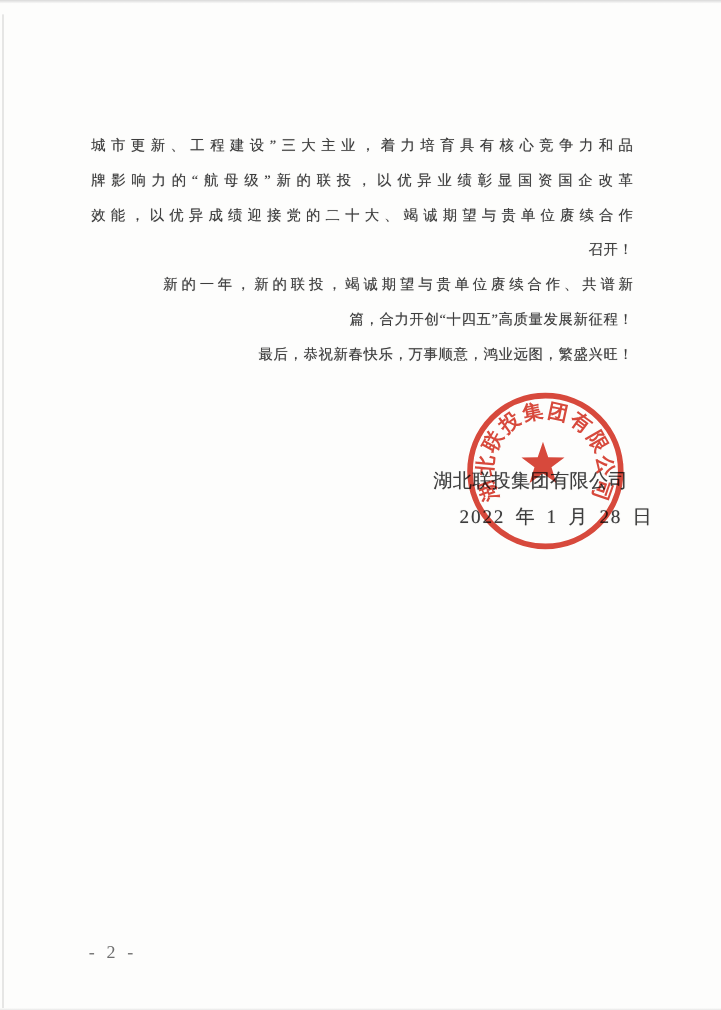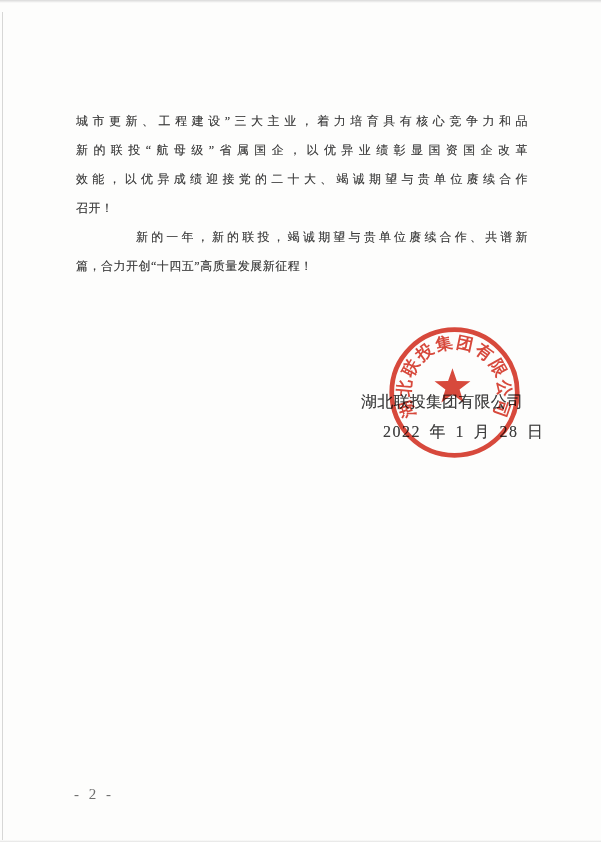--- a/index.html
+++ b/index.html
@@ -25,21 +25,21 @@
     position: absolute; left: 0; bottom: 0; width: 601px; height: 2px;
     background: linear-gradient(to top, #e3e3e3, rgba(255,255,255,0));
   }
   
   .doc-body {
     position: absolute; left: 76px; top: 107px; width: 452px;
     font-size: 12px; line-height: 29px; color: #3d3d3d;
     letter-spacing: 0.5px;
     text-shadow: 0 0 0.6px rgba(70,70,70,.55);
   }
-  .line { height: 29px; white-space: nowrap; }
+  .line { height: 29px; white-space: nowrap; text-align: right; }
   .line.fill { text-align: justify; text-align-last: justify; white-space: normal; }
   .line.indent { text-indent: 2em; margin-left: 36px; }
   
   .sig-company {
     position: absolute; left: 361px; top: 392px; width: 162px;
     font-size: 16px; line-height: 19px; color: #3d3d3d;
     text-align: justify; text-align-last: justify;
     text-shadow: 0 0 0.6px rgba(70,70,70,.5);
   }
   .sig-date {
@@ -67,25 +67,26 @@
 </style>
 </head>
 <body>
 
 <div class="scan-edge-top"></div>
 <div class="scan-edge-left"></div>
 <div class="scan-edge-bottom"></div>
 
 <div class="doc-body">
   <div class="line fill">城市更新、工程建设”三大主业，着力培育具有核心竞争力和品</div>
-  <div class="line fill">新的联投“航母级”省属国企，以优异业绩彰显国资国企改革</div>
+  <div class="line fill">牌影响力的“航母级”新的联投，以优异业绩彰显国资国企改革</div>
   <div class="line fill">效能，以优异成绩迎接党的二十大、竭诚期望与贵单位赓续合作</div>
   <div class="line">召开！</div>
   <div class="line fill indent">新的一年，新的联投，竭诚期望与贵单位赓续合作、共谱新</div>
   <div class="line">篇，合力开创“十四五”高质量发展新征程！</div>
+  <div class="line indent">最后，恭祝新春快乐，万事顺意，鸿业远图，繁盛兴旺！</div>
 </div>
 
 <div class="sig-company">湖北联投集团有限公司</div>
 <div class="sig-date">2022 年 1 月 28 日</div>
 
 <div class="seal">
   <svg viewBox="0 0 200 200">
     <defs>
       <path id="seal-arc" d="M 42.8 133 A 66 66 0 1 1 157.2 133" fill="none"></path>
     </defs>

